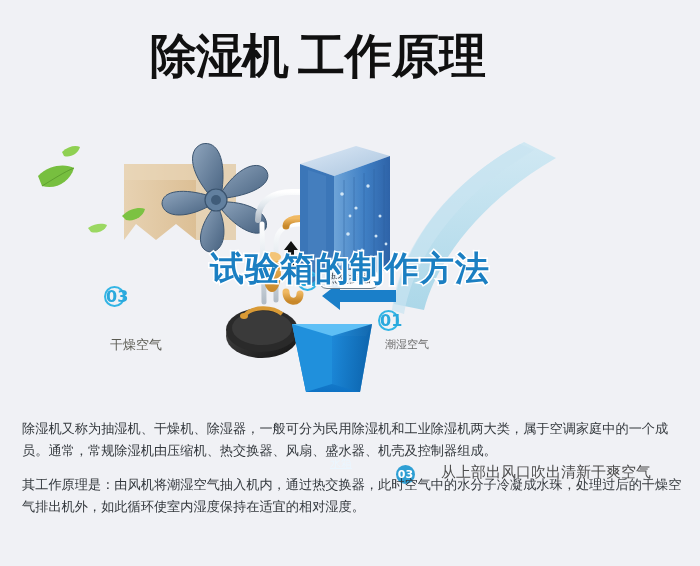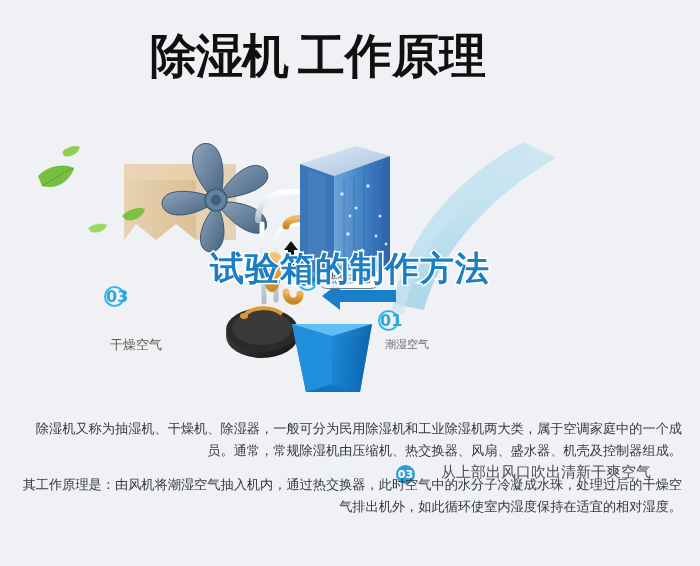--- a/index.html
+++ b/index.html
@@ -154,21 +154,21 @@
     left: 22px;
     top: 418px;
     width: 660px;
     z-index: 8;
   }
   .para {
     color: #33383d;
     font-size: 13.2px;
     line-height: 22px;
     margin: 0 0 12px 0;
-    text-align: right;
+    text-align: left;
     font-family: "DejaVu Sans", "Liberation Sans", sans-serif;
   }
   .para:last-child { margin-bottom: 0; }
 </style>
 </head>
 <body>
 
 <div class="page">
 
   <div class="title-wrap">

